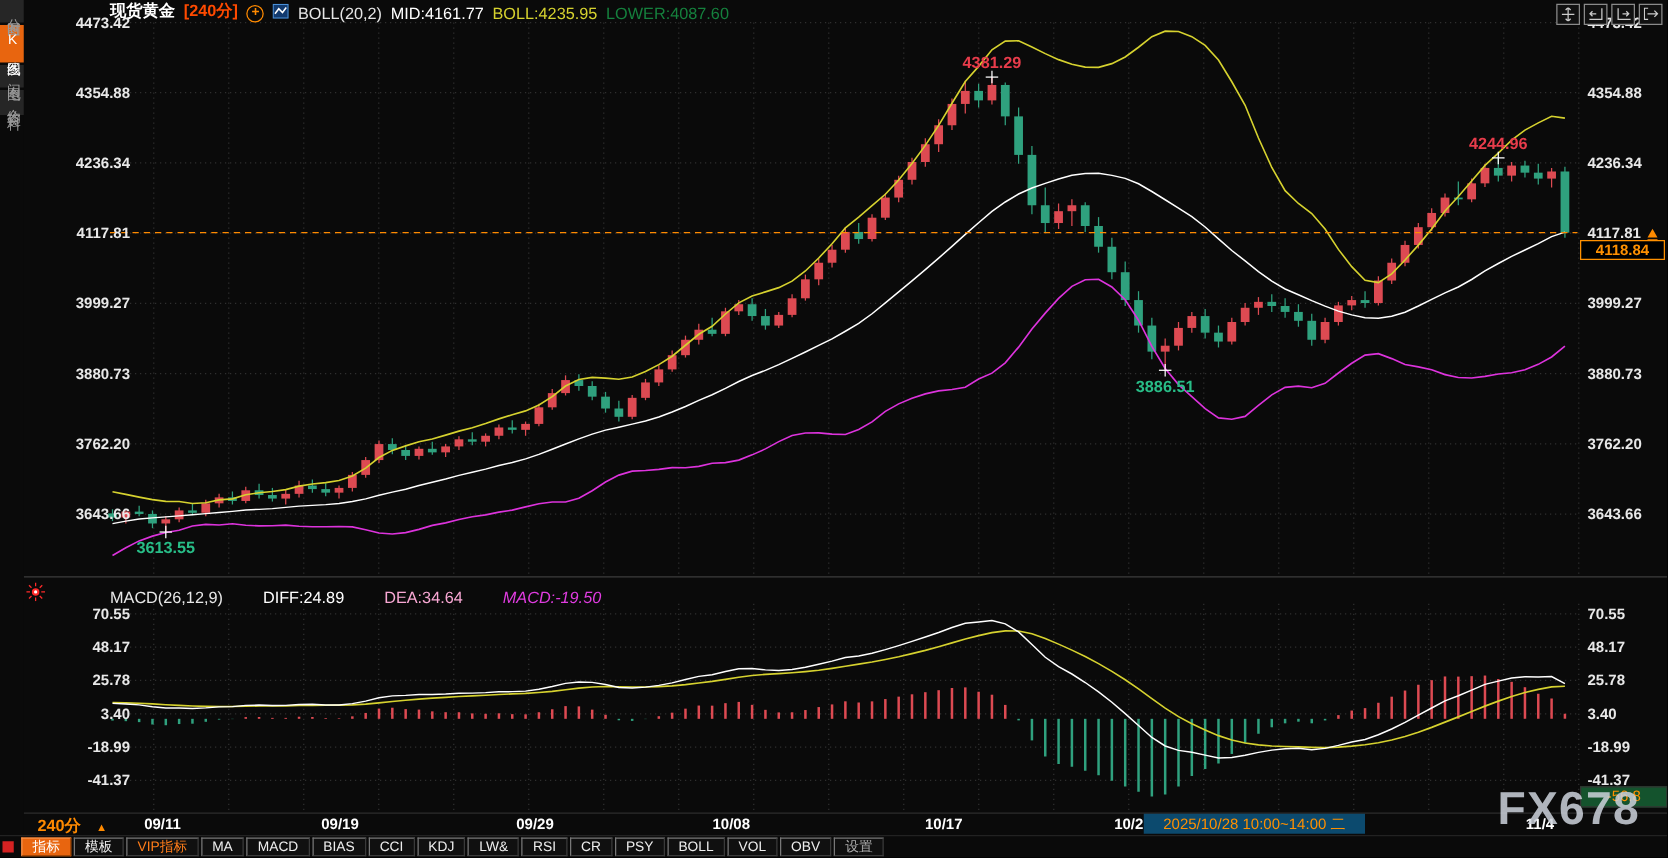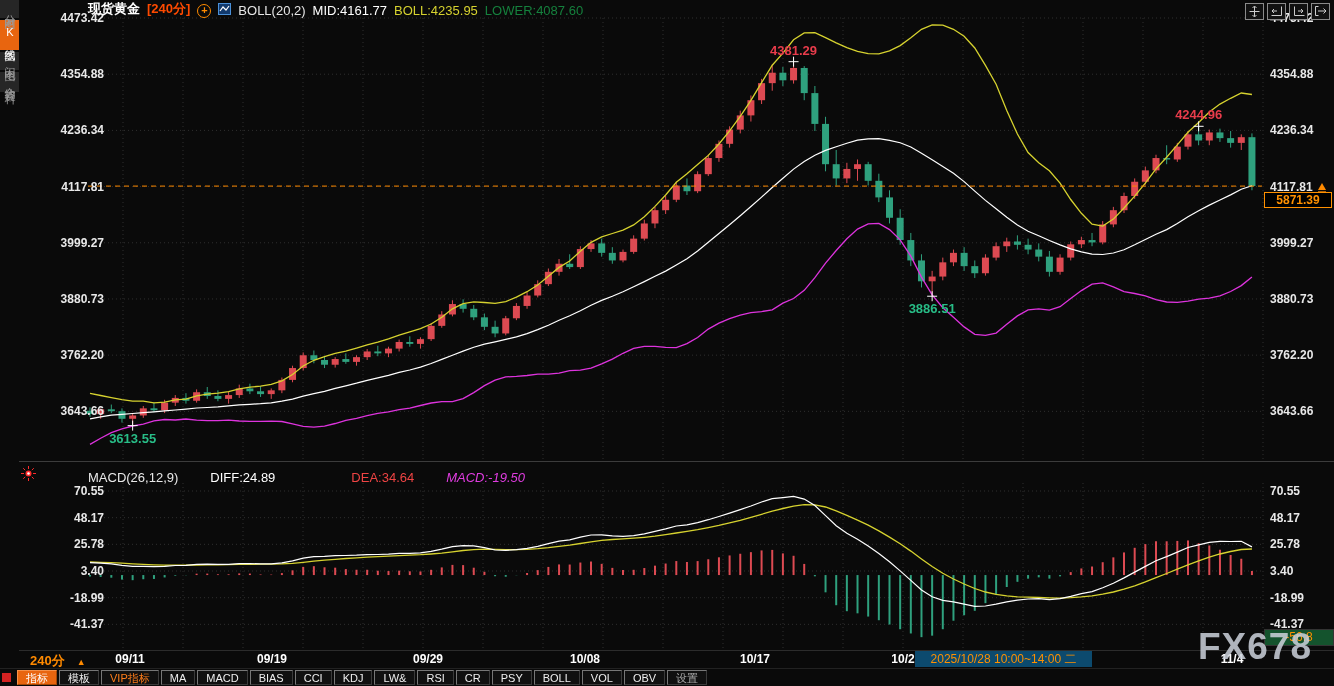--- a/index.html
+++ b/index.html
@@ -23,21 +23,21 @@
   .hdr .upper{color:#d6d22f;}
   .hdr .lower{color:#15803d;}
   
   .tr-btns{right:4px;top:3px;display:flex;gap:3px;z-index:6;}
   .tr-btn{width:17px;height:15px;border:1px solid #8a8a8a;background:#111;display:flex;
           align-items:center;justify-content:center;cursor:pointer;}
   
   .macd-hdr{left:88px;top:470px;display:flex;gap:32px;font-size:13px;z-index:6;justify-content:flex-end;}
   .macd-hdr .t{color:#e8e8e8;}
   .macd-hdr .diff{color:#ffffff;}
-  .macd-hdr .dea{color:#ef4444;margin-left:44px;}
+  .macd-hdr .dea{color:#f9a8d4;}
   .macd-hdr .macd{color:#e03ce0;font-style:italic;}
   
   .pricebox{left:1264px;top:192px;width:66px;height:14px;background:#000;border:1px solid #ff9000;
             color:#ff9000;font-size:12px;font-weight:700;text-align:center;line-height:14px;z-index:6;}
   .datebox{left:915px;top:651px;width:177px;height:16px;background:#0c4a6e;color:#ff9000;font-size:12px;
            text-align:center;line-height:16px;z-index:6;white-space:nowrap;}
   .valbox{left:1264px;top:629px;width:68px;height:15px;background:#14532d;border:1px solid #333;
           color:#ff9000;font-size:12px;text-align:center;line-height:15px;z-index:6;}
   .period-sel{left:30px;top:652px;color:#ff8a00;font-size:13px;font-weight:700;z-index:6;cursor:pointer;}
   .period-sel .arr{font-size:9px;margin-left:12px;}
@@ -567,21 +567,21 @@
         <line x1="2.2" y1="2.2" x2="4.2" y2="4.2"></line>
           <line x1="10.8" y1="10.8" x2="12.8" y2="12.8"></line>
         <line x1="2.2" y1="12.8" x2="4.2" y2="10.8"></line>
           <line x1="10.8" y1="4.2" x2="12.8" y2="2.2"></line>
       </g>
       <circle cx="7.5" cy="7.5" r="3" fill="#ff2a2a"></circle>
         <circle cx="7.5" cy="7.5" r="1.3" fill="#fff"></circle>
     </svg>
   </div>
 
-  <div class="abs pricebox">5871.39</div>
+  <div class="abs pricebox">4118.84</div>
 
   <div class="abs datebox">2025/10/28 10:00~14:00 二</div>
   <div class="abs valbox">-56.8</div>
 
   <div class="abs period-sel">
     <span>240分</span><span class="arr">▲</span>
   </div>
 
   <div class="abs watermark">FX678</div>
 

